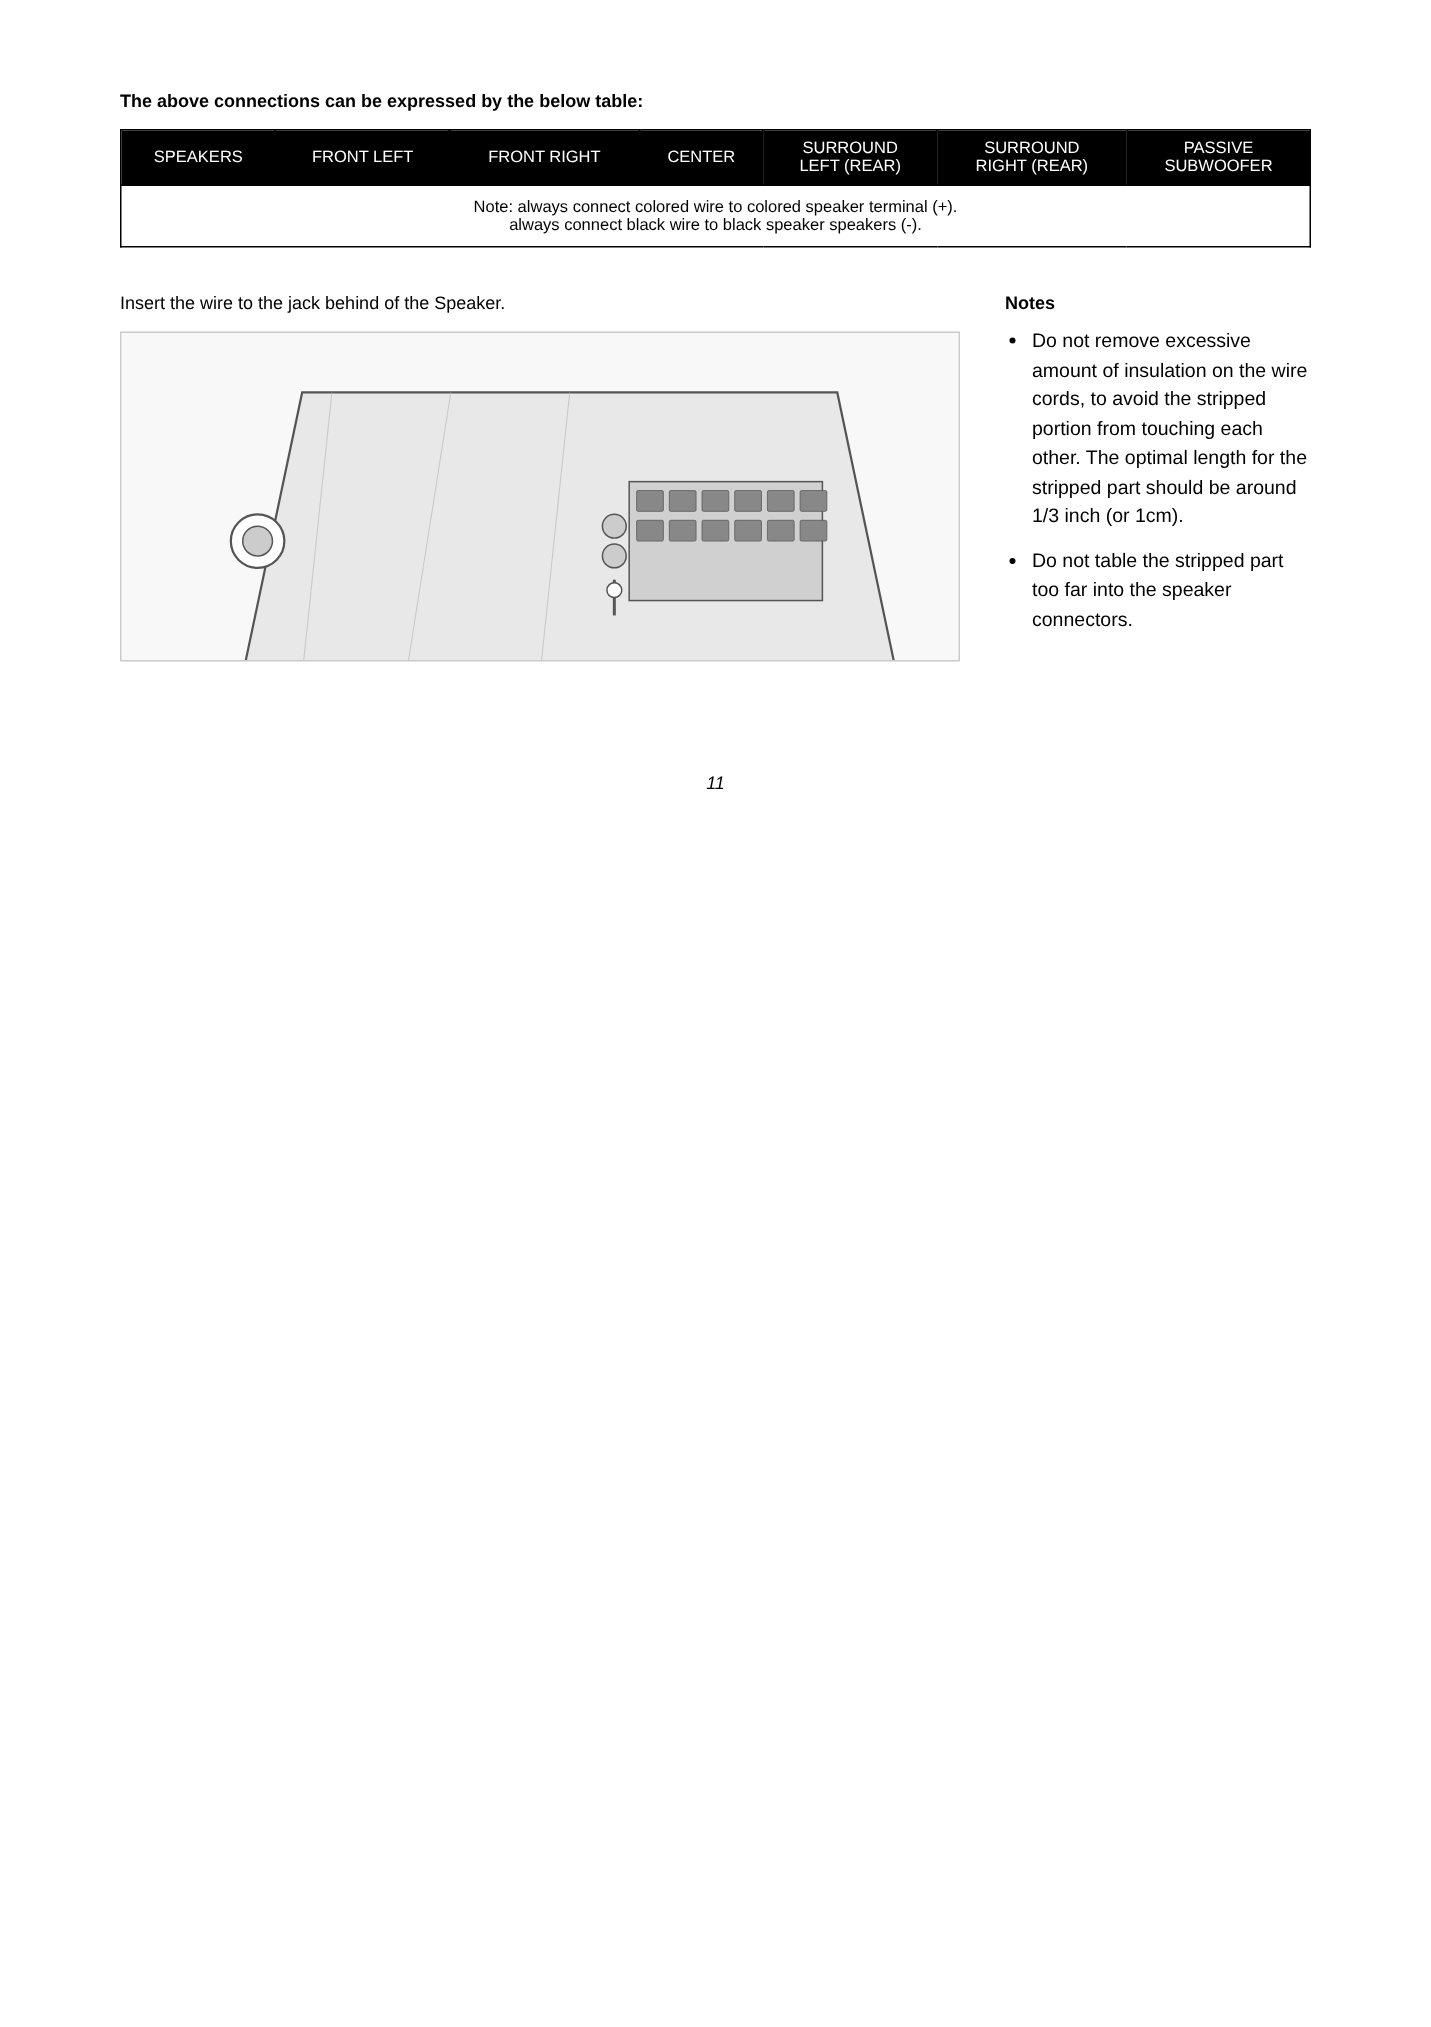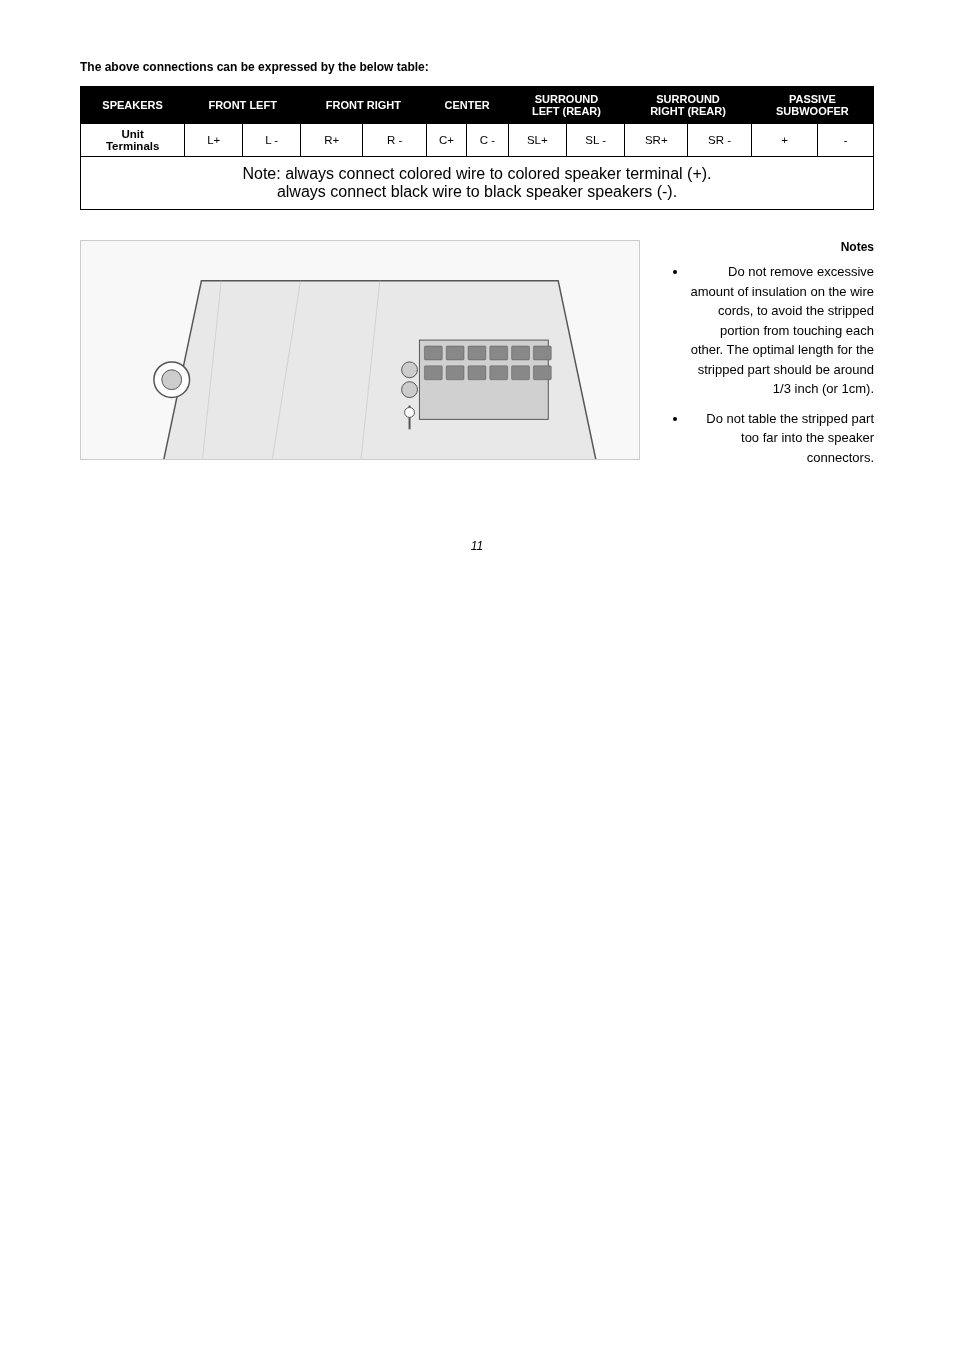--- a/index.html
+++ b/index.html
@@ -30,54 +30,53 @@
     .speaker-table th, .speaker-table td {
       border: 1px solid #000;
       text-align: center;
       vertical-align: middle;
       padding: 4px 5px;
     }
 
     .speaker-table thead tr th {
       background: #000;
       color: #fff;
-      font-weight: bold;
+      font-weight: normal;
       font-size: 11px;
       text-transform: uppercase;
       padding: 6px 5px;
     }
 
     .speaker-table .row-header {
       font-weight: bold;
       background: #fff;
       text-align: center;
     }
 
     .note-row td {
       text-align: center;
-      font-size: 16px;
+      font-size: 11px;
       padding: 8px 0;
       border: 1px solid #000;
     }
 
     
     .speaker-section {
       display: flex;
       gap: 30px;
       margin-top: 10px;
     }
 
     .speaker-left {
       flex: 0 0 560px;
     }
 
     .speaker-right {
       flex: 1;
       font-size: 12px;
-      text-align: right;
     }
 
     .insert-text {
       font-size: 12px;
       margin-bottom: 12px;
     }
 
     .speaker-image-box {
       width: 560px;
       height: 220px;
@@ -135,46 +134,32 @@
       <th>SPEAKERS</th>
       <th colspan="2">FRONT LEFT</th>
       <th colspan="2">FRONT RIGHT</th>
       <th colspan="2">CENTER</th>
       <th colspan="2">SURROUND<br>LEFT (REAR)</th>
       <th colspan="2">SURROUND<br>RIGHT (REAR)</th>
       <th colspan="2">PASSIVE<br>SUBWOOFER</th>
     </tr>
   </thead>
   <tbody>
-    <tr>
-      <td class="row-header"><strong>Unit<br>Terminals</strong></td>
-      <td>L+</td>
-      <td>L -</td>
-      <td>R+</td>
-      <td>R -</td>
-      <td>C+</td>
-      <td>C -</td>
-      <td>SL+</td>
-      <td>SL -</td>
-      <td>SR+</td>
-      <td>SR -</td>
-      <td>+</td>
-      <td>-</td>
-    </tr>
     <tr class="note-row">
       <td colspan="13">
         <span>Note: always connect colored wire to colored speaker terminal (+).</span><br>
         <span>always connect black wire to black speaker speakers (-).</span>
       </td>
     </tr>
   </tbody>
 </table>
 
 <div class="speaker-section">
   <div class="speaker-left">
+    <p class="insert-text">Insert the wire to the jack behind of the Speaker.</p>
     <div class="speaker-image-box">
 
       <svg viewBox="0 0 560 220" class="speaker-svg">
 
         <g transform="translate(60,30)">
 
           <polygon points="60,10 420,10 460,200 20,200" fill="#e8e8e8" stroke="#555" stroke-width="1.5"></polygon>
 
           <circle cx="30" cy="110" r="18" fill="#fff" stroke="#555" stroke-width="1.5"></circle>
           <circle cx="30" cy="110" r="10" fill="#ccc" stroke="#555" stroke-width="1"></circle>

